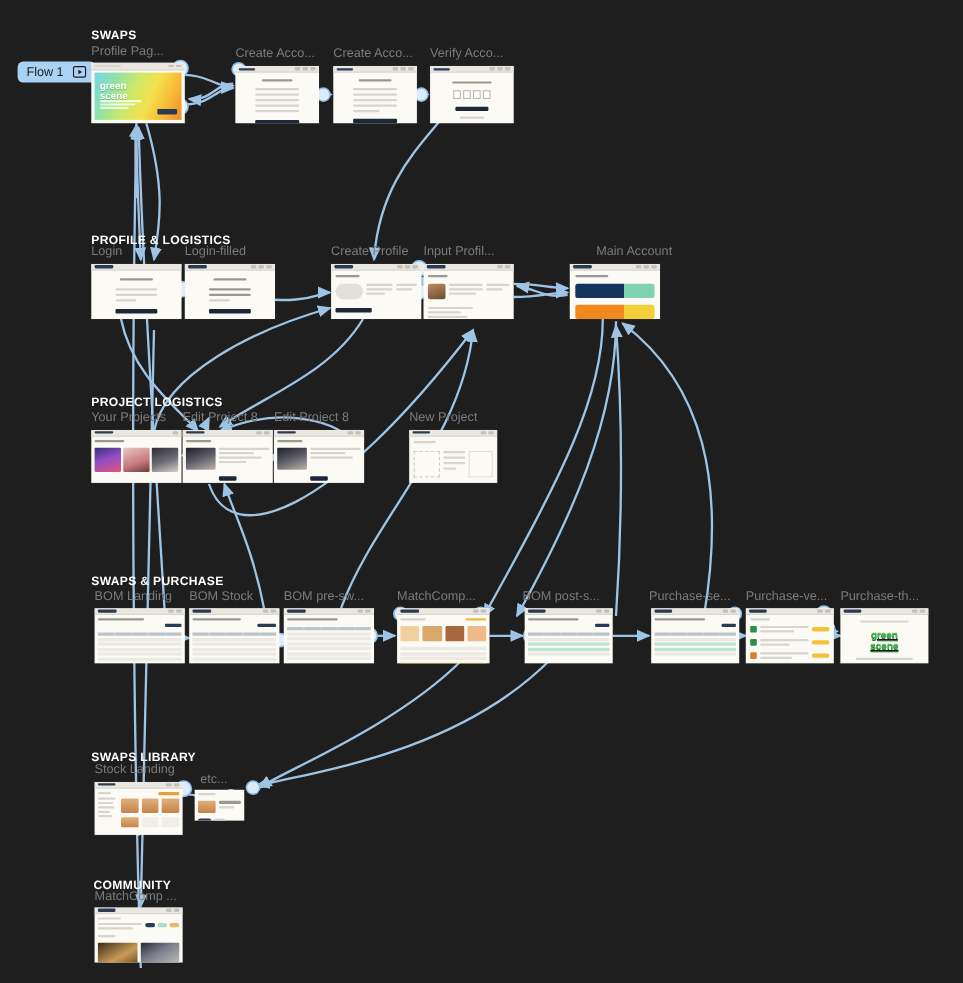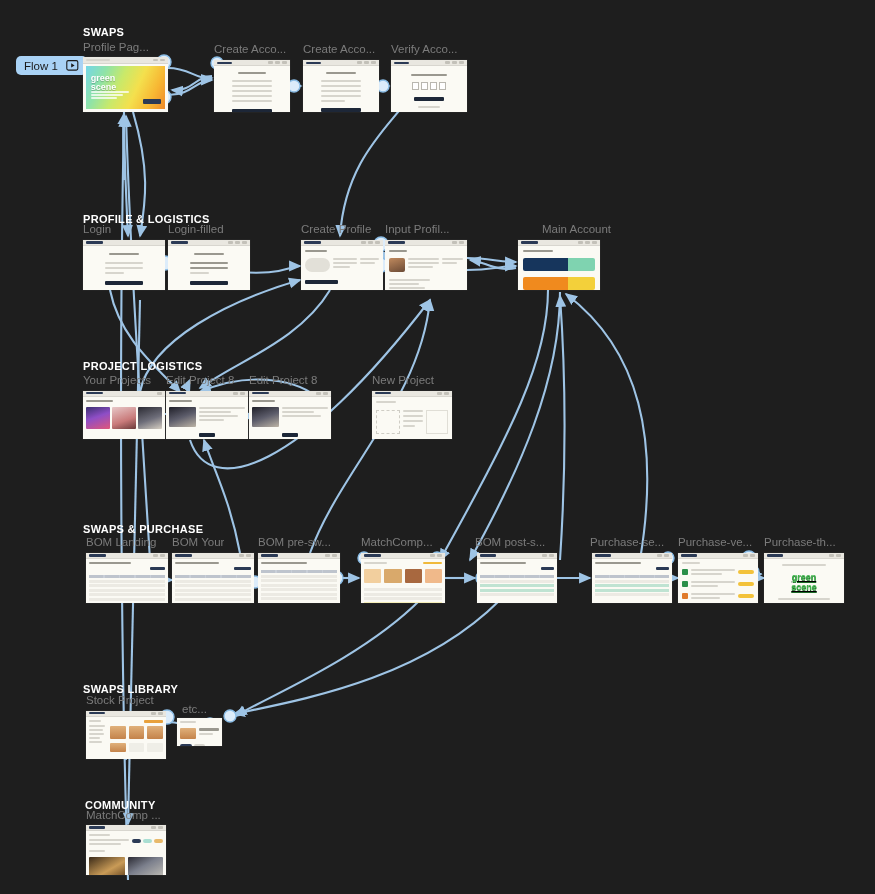--- a/index.html
+++ b/index.html
@@ -231,29 +231,29 @@
   <div class="frame-name" style="left:301px;top:223px">Create Profile</div>
   <div class="frame-name" style="left:385px;top:223px">Input Profil...</div>
   <div class="frame-name" style="left:542px;top:223px">Main Account</div>
 
   <div class="frame-name" style="left:83px;top:374px">Your Projects</div>
   <div class="frame-name" style="left:166px;top:374px">Edit Project 8</div>
   <div class="frame-name" style="left:249px;top:374px">Edit Project 8</div>
   <div class="frame-name" style="left:372px;top:374px">New Project</div>
 
   <div class="frame-name" style="left:86px;top:536px">BOM Landing</div>
-  <div class="frame-name" style="left:172px;top:536px">BOM Your</div>
+  <div class="frame-name" style="left:172px;top:536px">BOM Stock</div>
   <div class="frame-name" style="left:258px;top:536px">BOM pre-sw...</div>
   <div class="frame-name" style="left:361px;top:536px">MatchComp...</div>
   <div class="frame-name" style="left:475px;top:536px">BOM post-s...</div>
   <div class="frame-name" style="left:590px;top:536px">Purchase-se...</div>
   <div class="frame-name" style="left:678px;top:536px">Purchase-ve...</div>
   <div class="frame-name" style="left:764px;top:536px">Purchase-th...</div>
 
-  <div class="frame-name" style="left:86px;top:694px">Stock Project</div>
+  <div class="frame-name" style="left:86px;top:694px">Stock Landing</div>
   <div class="frame-name" style="left:182px;top:703px">etc...</div>
 
   <div class="frame-name" style="left:86px;top:809px">MatchComp ...</div>
 
   <div class="frame" style="left:83px;top:57px;width:85px;height:55px">
     <div class="fr-bar">
       <div class="ln" style="width:30%"></div>
         <div class="fr-dots">
           <i class="fr-dot"></i>
           <i class="fr-dot"></i>

